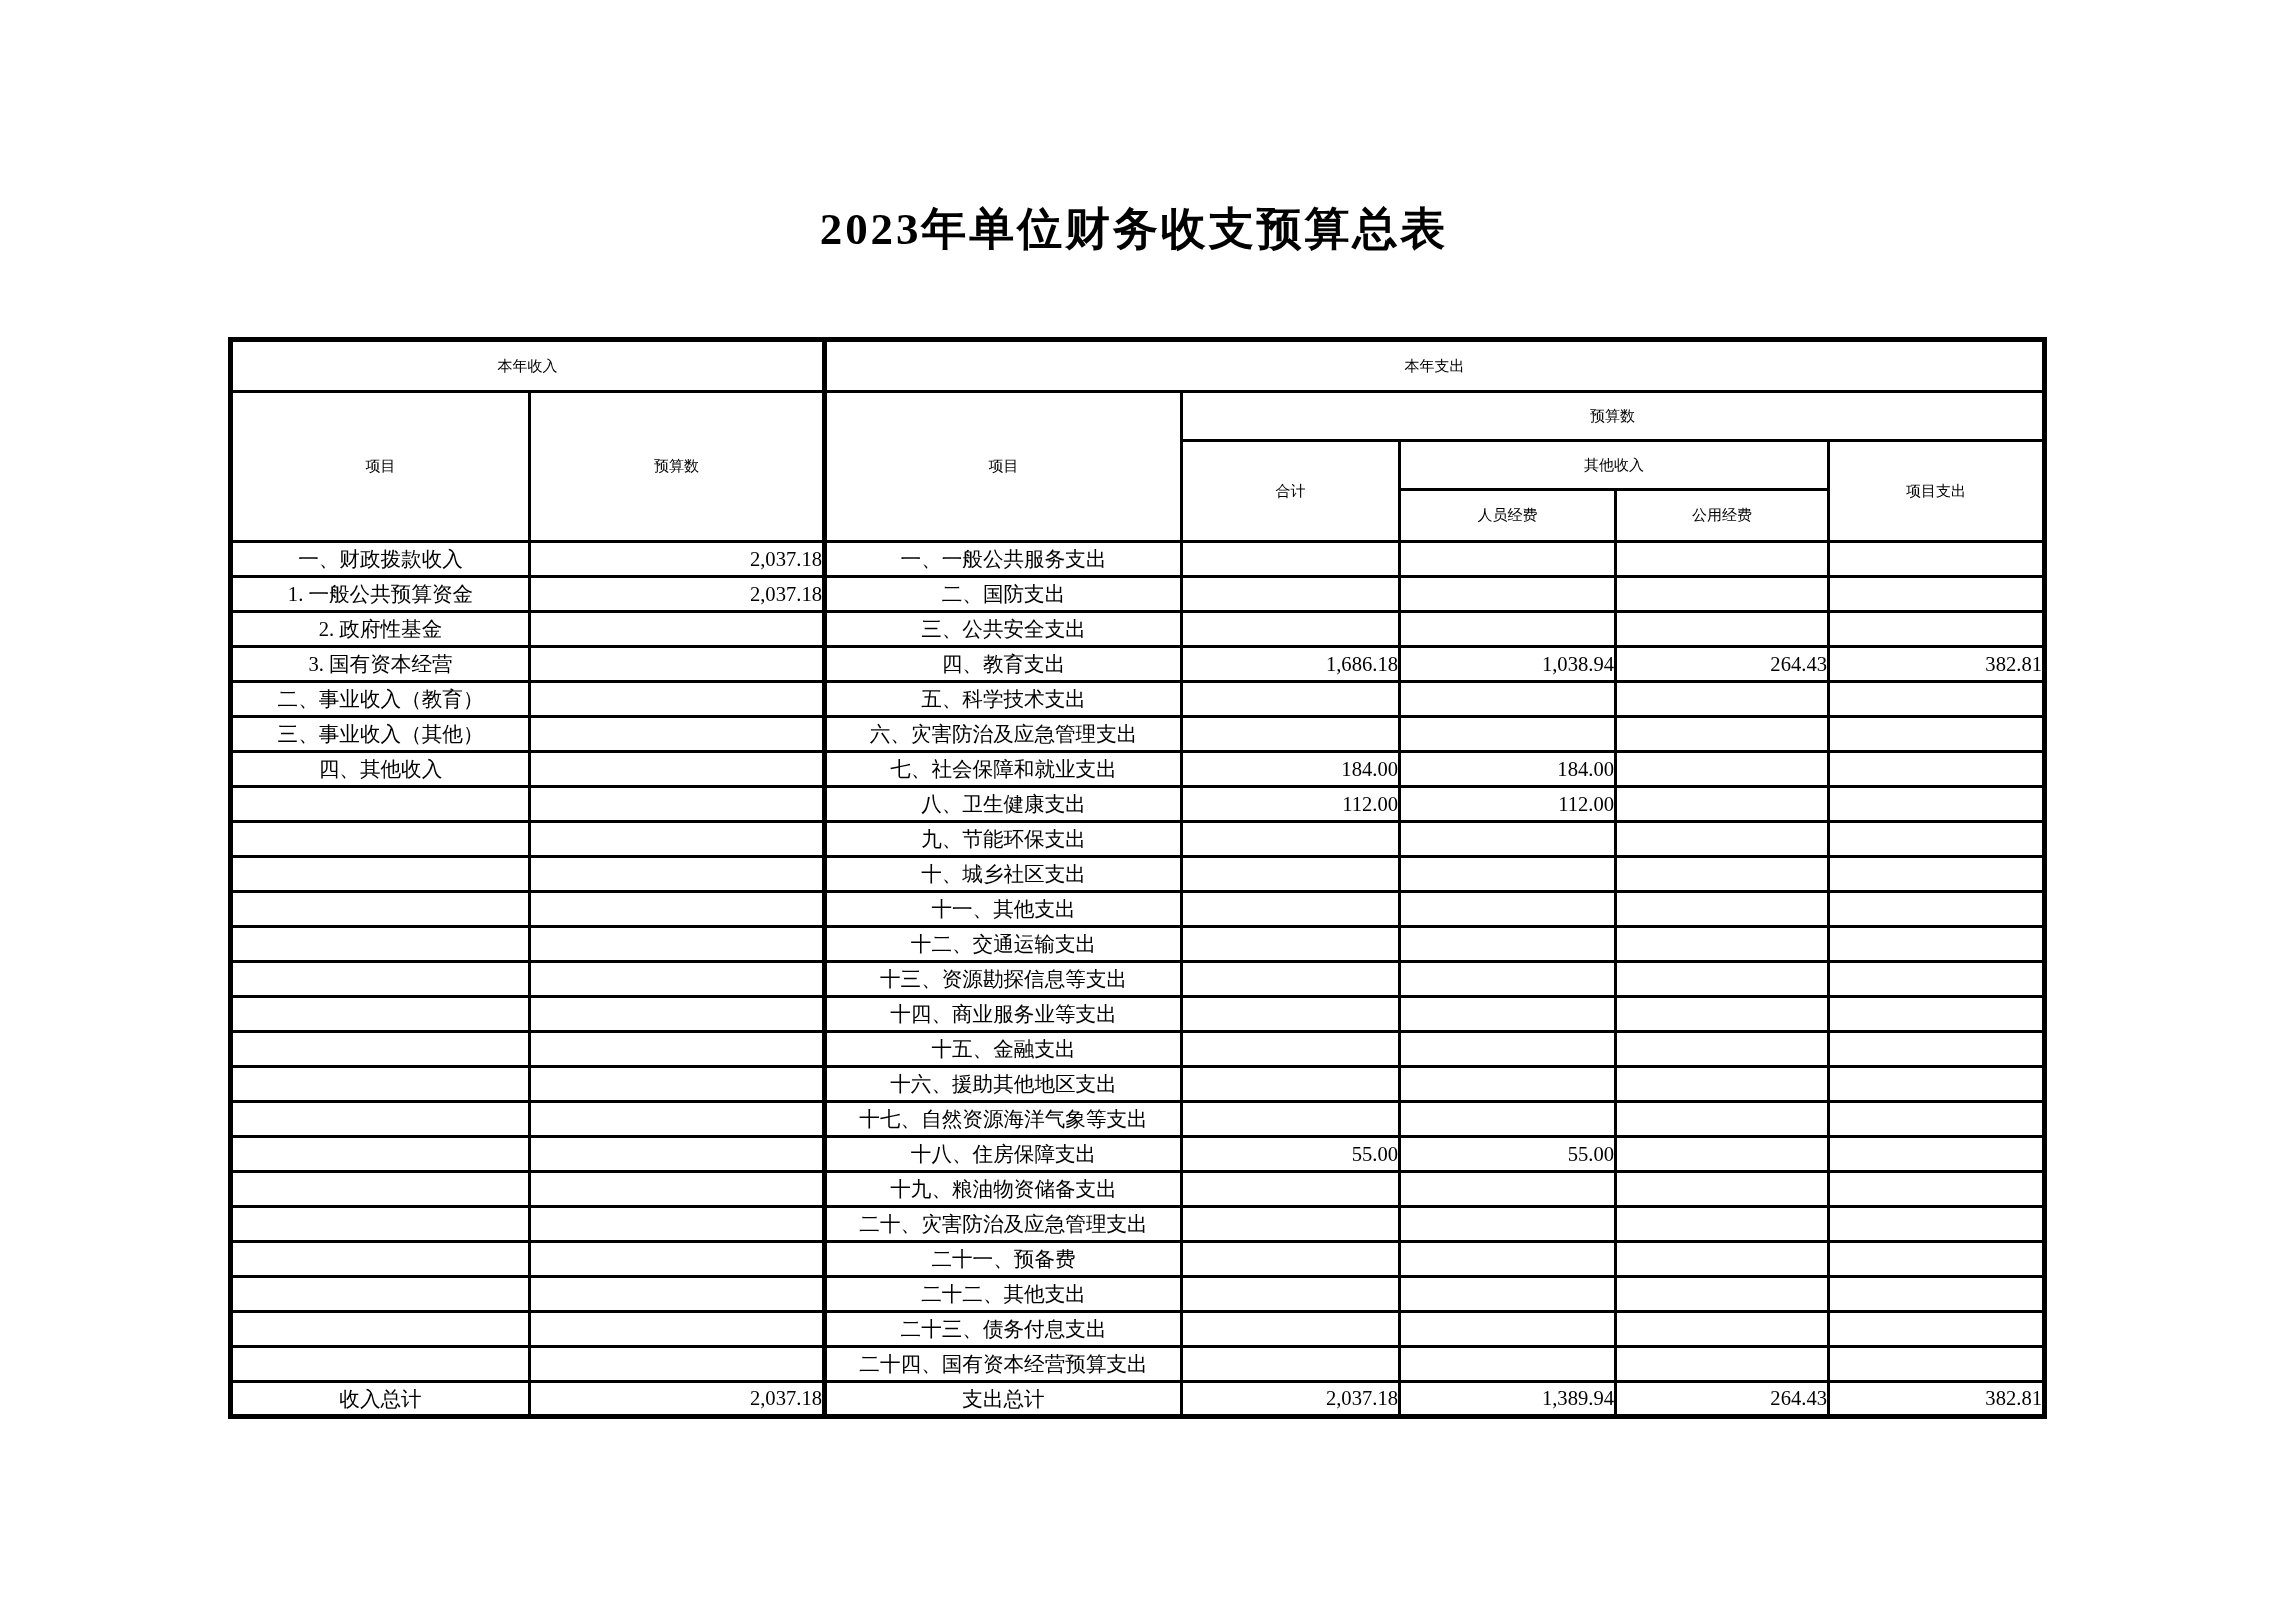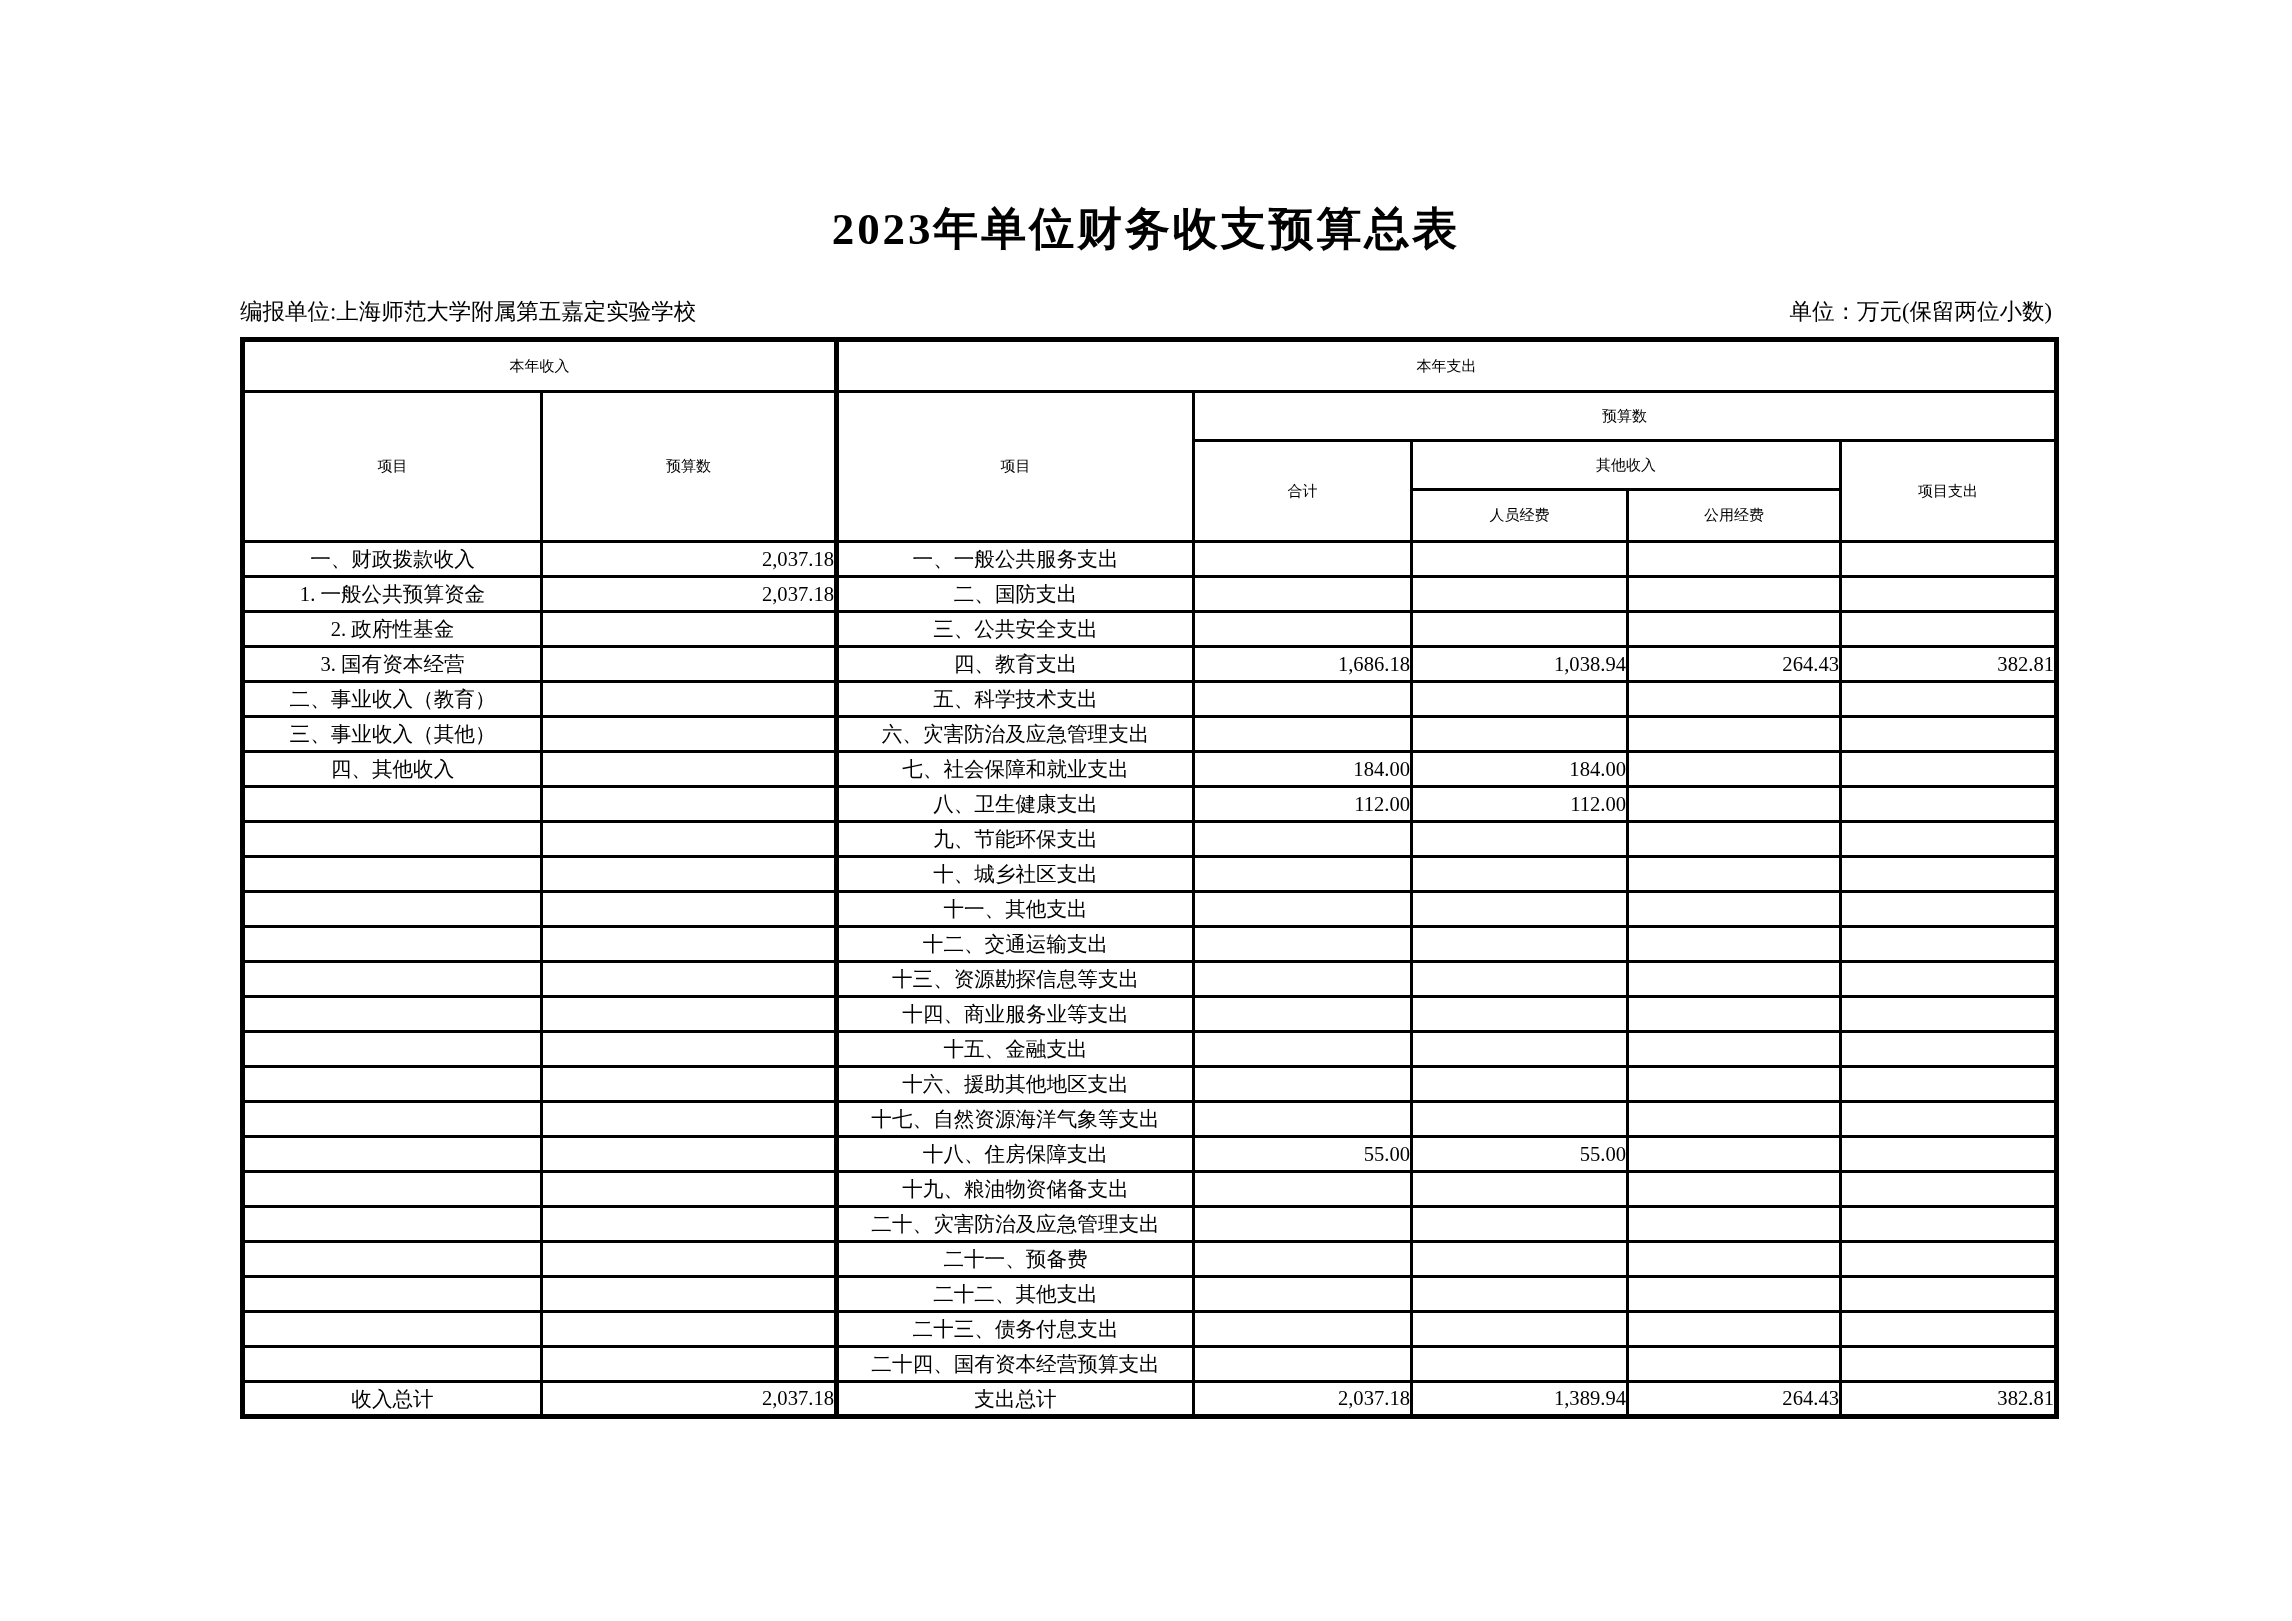--- a/index.html
+++ b/index.html
@@ -3,21 +3,21 @@
 <meta charset="utf-8">
 <style>
   * { box-sizing: border-box; }
   html, body { margin: 0; padding: 0; }
   body {
     width: 2293px; height: 1621px;
     background: #ffffff; color: #000000;
     font-family: "Liberation Serif", "DejaVu Serif", serif;
   }
   .page { position: relative; width: 2293px; height: 1621px; background: #ffffff; overflow: hidden; }
-  .doc { position: absolute; left: 240px; top: 0; width: 1812px; height: 1621px; }
+  .doc { position: absolute; left: 228px; top: 0; width: 1812px; height: 1621px; }
 
   .title {
     position: absolute; top: 199px; left: 0; width: 100%;
     margin: 0; text-align: center;
     font-size: 45px; font-weight: bold; letter-spacing: 2.9px;
   }
   .table-code {
     position: absolute; top: 257px; left: 0; width: 100%;
     text-align: right; font-size: 22.5px; padding-right: 9.8px;
   }
@@ -56,24 +56,20 @@
 </style>
 </head>
 <body>
 
 <div class="page">
   <div class="doc">
 
     <h1 class="title">2023年单位财务收支预算总表</h1>
 
 
-    <div class="meta-row">
-      <span>编报单位:上海师范大学附属第五嘉定实验学校</span>
-      <span>单位：万元(保留两位小数)</span>
-    </div>
 
     <table class="budget">
       <colgroup>
         <col style="width:299px">
         <col style="width:295px">
         <col style="width:357px">
         <col style="width:218px">
         <col style="width:216px">
         <col style="width:213px">
         <col style="width:216px">

